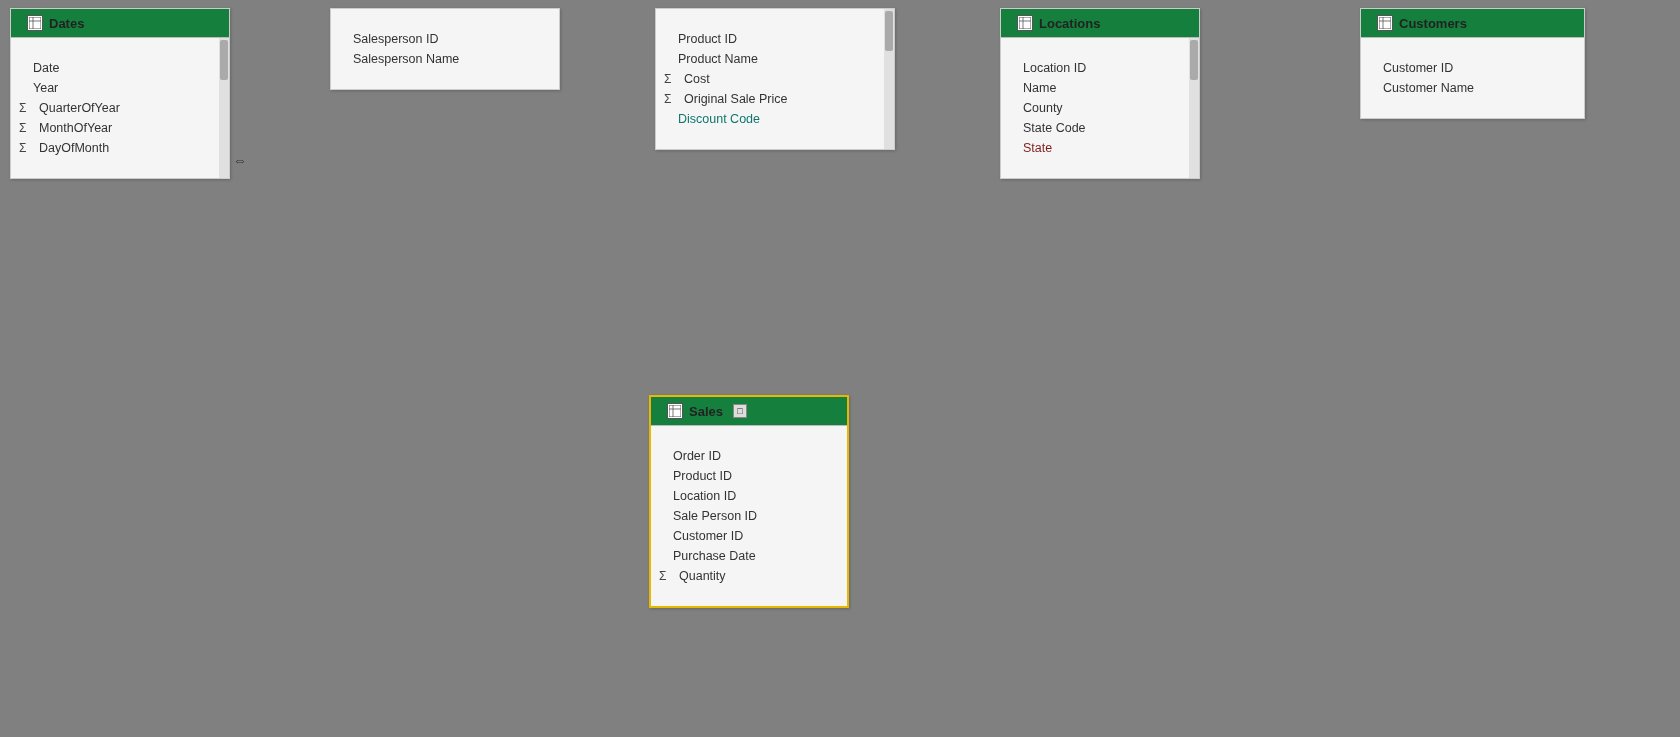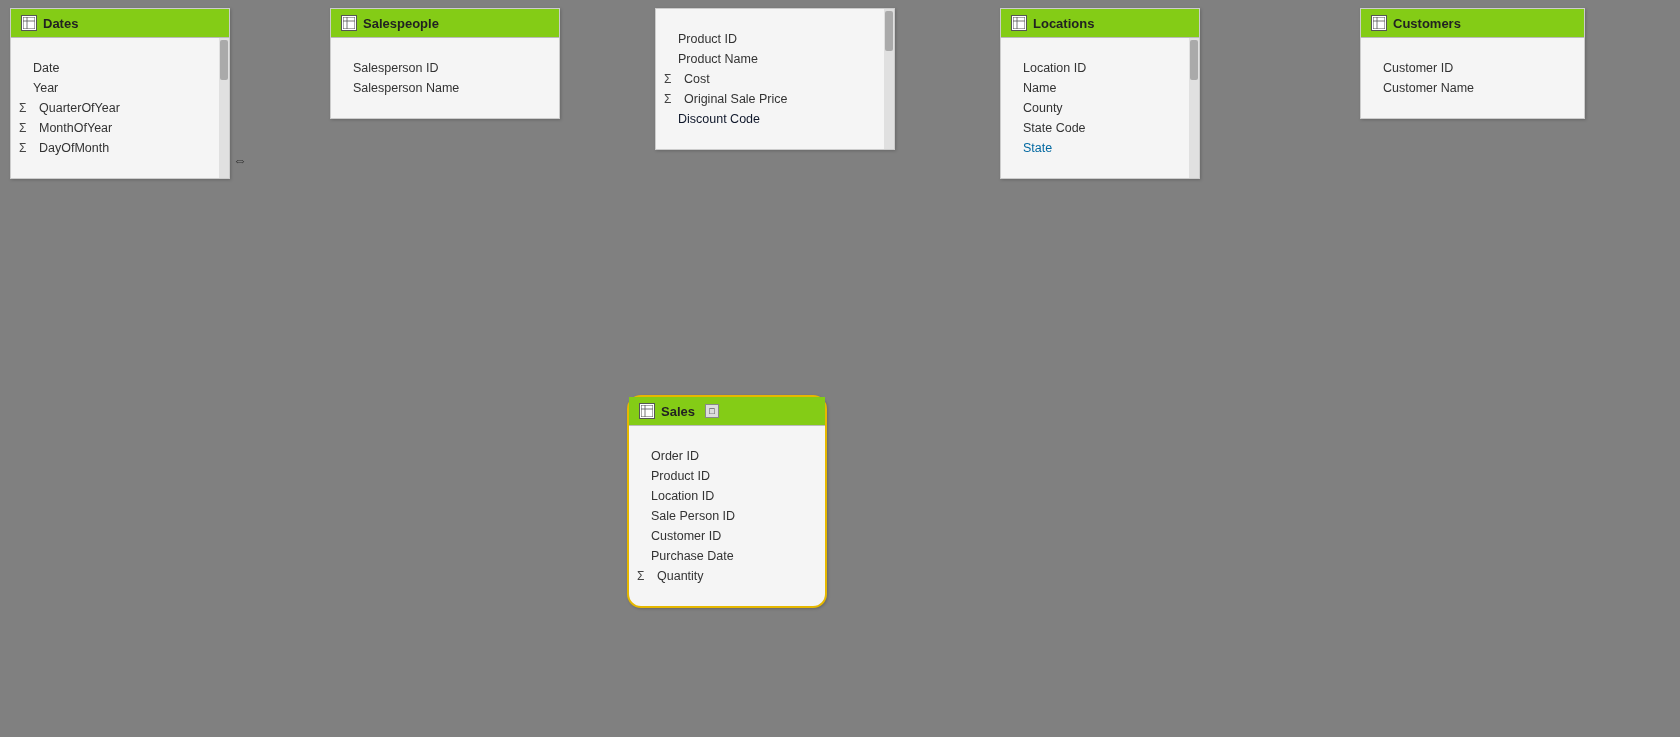--- a/index.html
+++ b/index.html
@@ -20,22 +20,22 @@
       border: 1px solid #ccc;
       min-width: 200px;
       box-shadow: 1px 1px 3px rgba(0,0,0,0.2);
     }
 
     .table-card.selected {
       border: 2px solid #e6b800;
     }
 
     .table-header {
-      background: #84cc16;
-      padding: 6px 10px;
+      background: #15803d;
+      padding: 6px 16px;
       display: flex;
       align-items: center;
       gap: 6px;
       font-weight: bold;
       font-size: 13px;
       color: #222;
       border-bottom: 1px solid #bbb;
     }
 
     .table-icon {
@@ -151,30 +151,20 @@
       <span>DayOfMonth</span>
     </div>
     <div class="scrollbar-area">
       <div class="scrollbar-thumb"></div>
     </div>
   </div>
   <div class="resize-cursor">⇔</div>
 </div>
 
 <div class="table-card" style="left: 330px; top: 8px; width: 230px;">
-  <div class="table-header">
-    <span class="table-icon">
-      <svg width="12" height="12" viewBox="0 0 12 12">
-        <rect x="0" y="0" width="12" height="12" fill="none" stroke="#555" stroke-width="1"></rect>
-        <line x1="0" y1="4" x2="12" y2="4" stroke="#555" stroke-width="0.8"></line>
-        <line x1="4" y1="0" x2="4" y2="12" stroke="#555" stroke-width="0.8"></line>
-      </svg>
-    </span>
-    <span>Salespeople</span>
-  </div>
   <div class="table-body">
     <div class="field-row">
       <span>Salesperson ID</span>
     </div>
     <div class="field-row">
       <span>Salesperson Name</span>
     </div>
   </div>
 </div>
 
@@ -187,21 +177,21 @@
       <span>Product Name</span>
     </div>
     <div class="field-row">
       <span class="sigma">Σ</span>
       <span>Cost</span>
     </div>
     <div class="field-row">
       <span class="sigma">Σ</span>
       <span>Original Sale Price</span>
     </div>
-    <div class="field-row" style="color: #0f172a;">
+    <div class="field-row" style="color: #0f766e;">
       <span>Discount Code</span>
     </div>
     <div class="scrollbar-area">
       <div class="scrollbar-thumb"></div>
     </div>
   </div>
 </div>
 
 <div class="table-card" style="left: 1000px; top: 8px; width: 192px;">
   <div class="table-header">
@@ -220,21 +210,21 @@
     </div>
     <div class="field-row">
       <span>Name</span>
     </div>
     <div class="field-row">
       <span>County</span>
     </div>
     <div class="field-row">
       <span>State Code</span>
     </div>
-    <div class="field-row" style="color: #0369a1;">
+    <div class="field-row" style="color: #7f1d1d;">
       <span>State</span>
     </div>
     <div class="scrollbar-area">
       <div class="scrollbar-thumb"></div>
     </div>
   </div>
 </div>
 
 <div class="table-card" style="left: 1360px; top: 8px; width: 225px;">
   <div class="table-header">
@@ -250,21 +240,21 @@
   <div class="table-body">
     <div class="field-row">
       <span>Customer ID</span>
     </div>
     <div class="field-row">
       <span>Customer Name</span>
     </div>
   </div>
 </div>
 
-<div class="table-card selected" style="left: 627px; top: 395px; width: 199px; border-radius: 14px;">
+<div class="table-card selected" style="left: 649px; top: 395px; width: 199px;">
   <div class="table-header">
     <span class="table-icon">
       <svg width="12" height="12" viewBox="0 0 12 12">
         <rect x="0" y="0" width="12" height="12" fill="none" stroke="#555" stroke-width="1"></rect>
         <line x1="0" y1="4" x2="12" y2="4" stroke="#555" stroke-width="0.8"></line>
         <line x1="4" y1="0" x2="4" y2="12" stroke="#555" stroke-width="0.8"></line>
       </svg>
     </span>
     <span>Sales</span>
     <span class="header-extra-btn">□</span>

